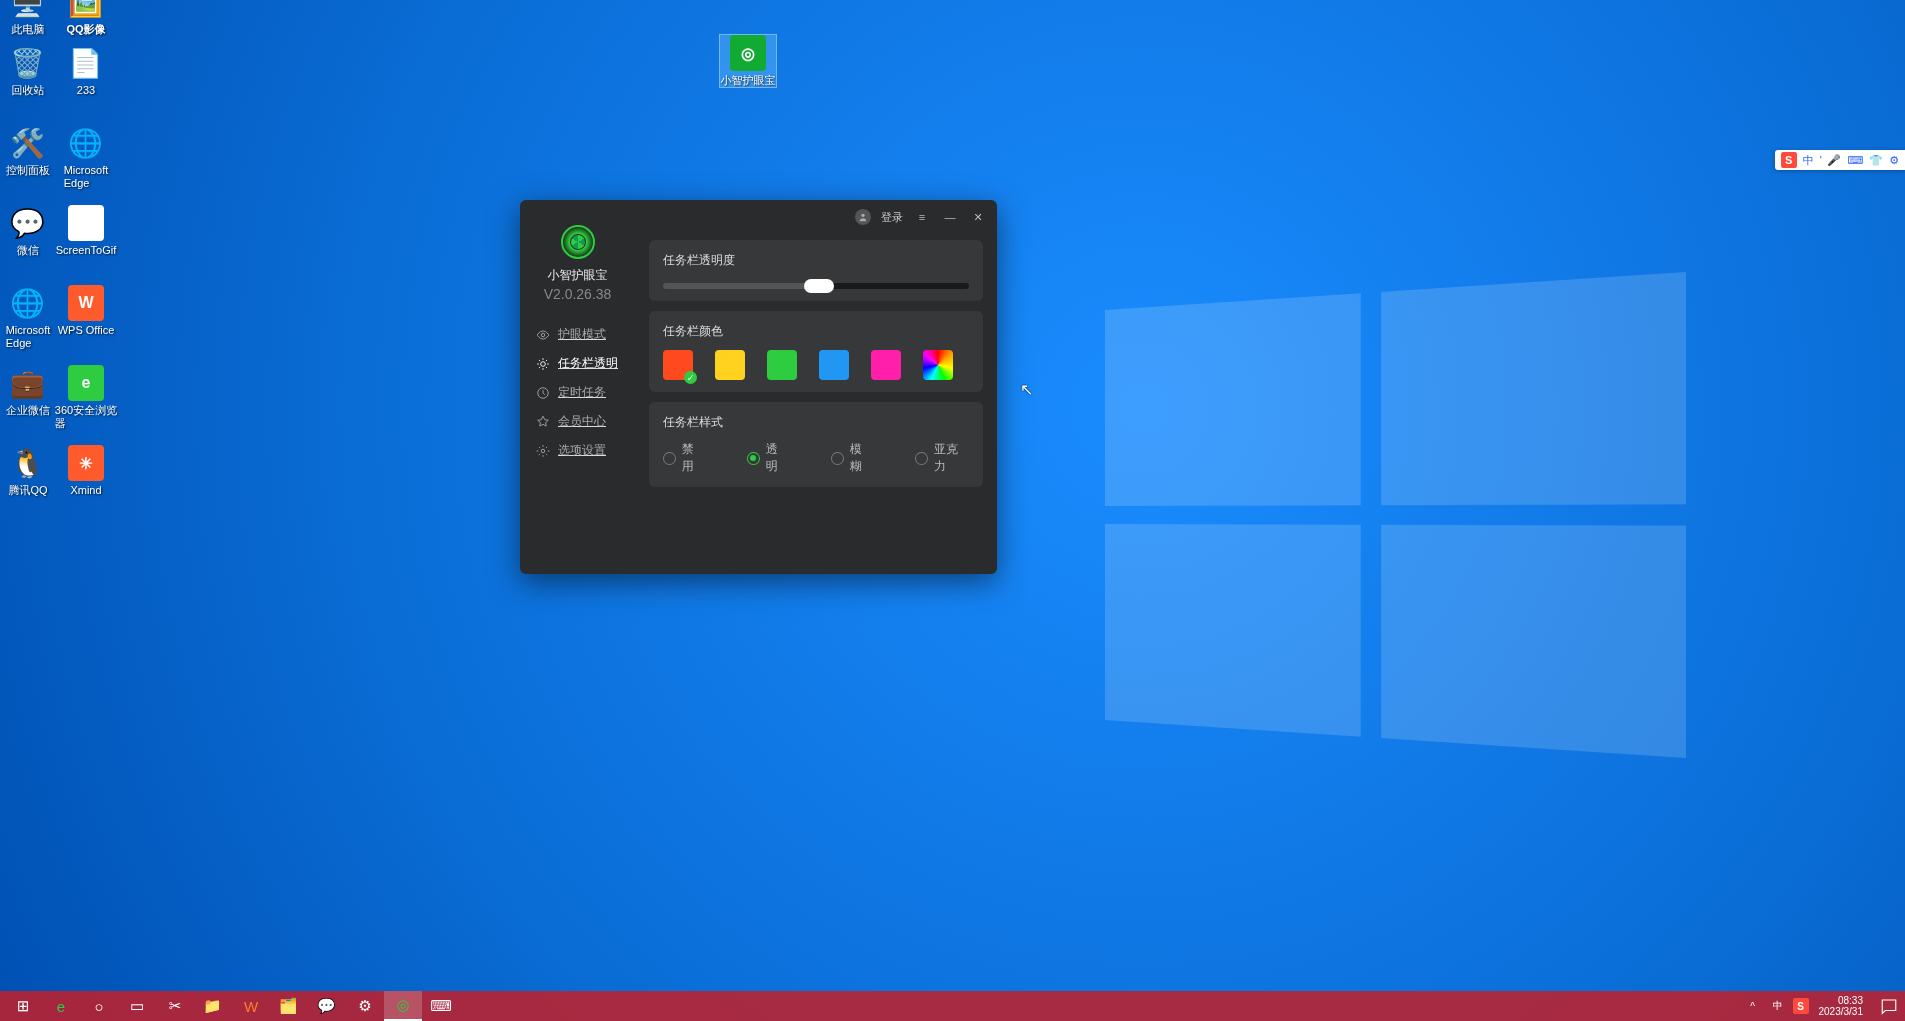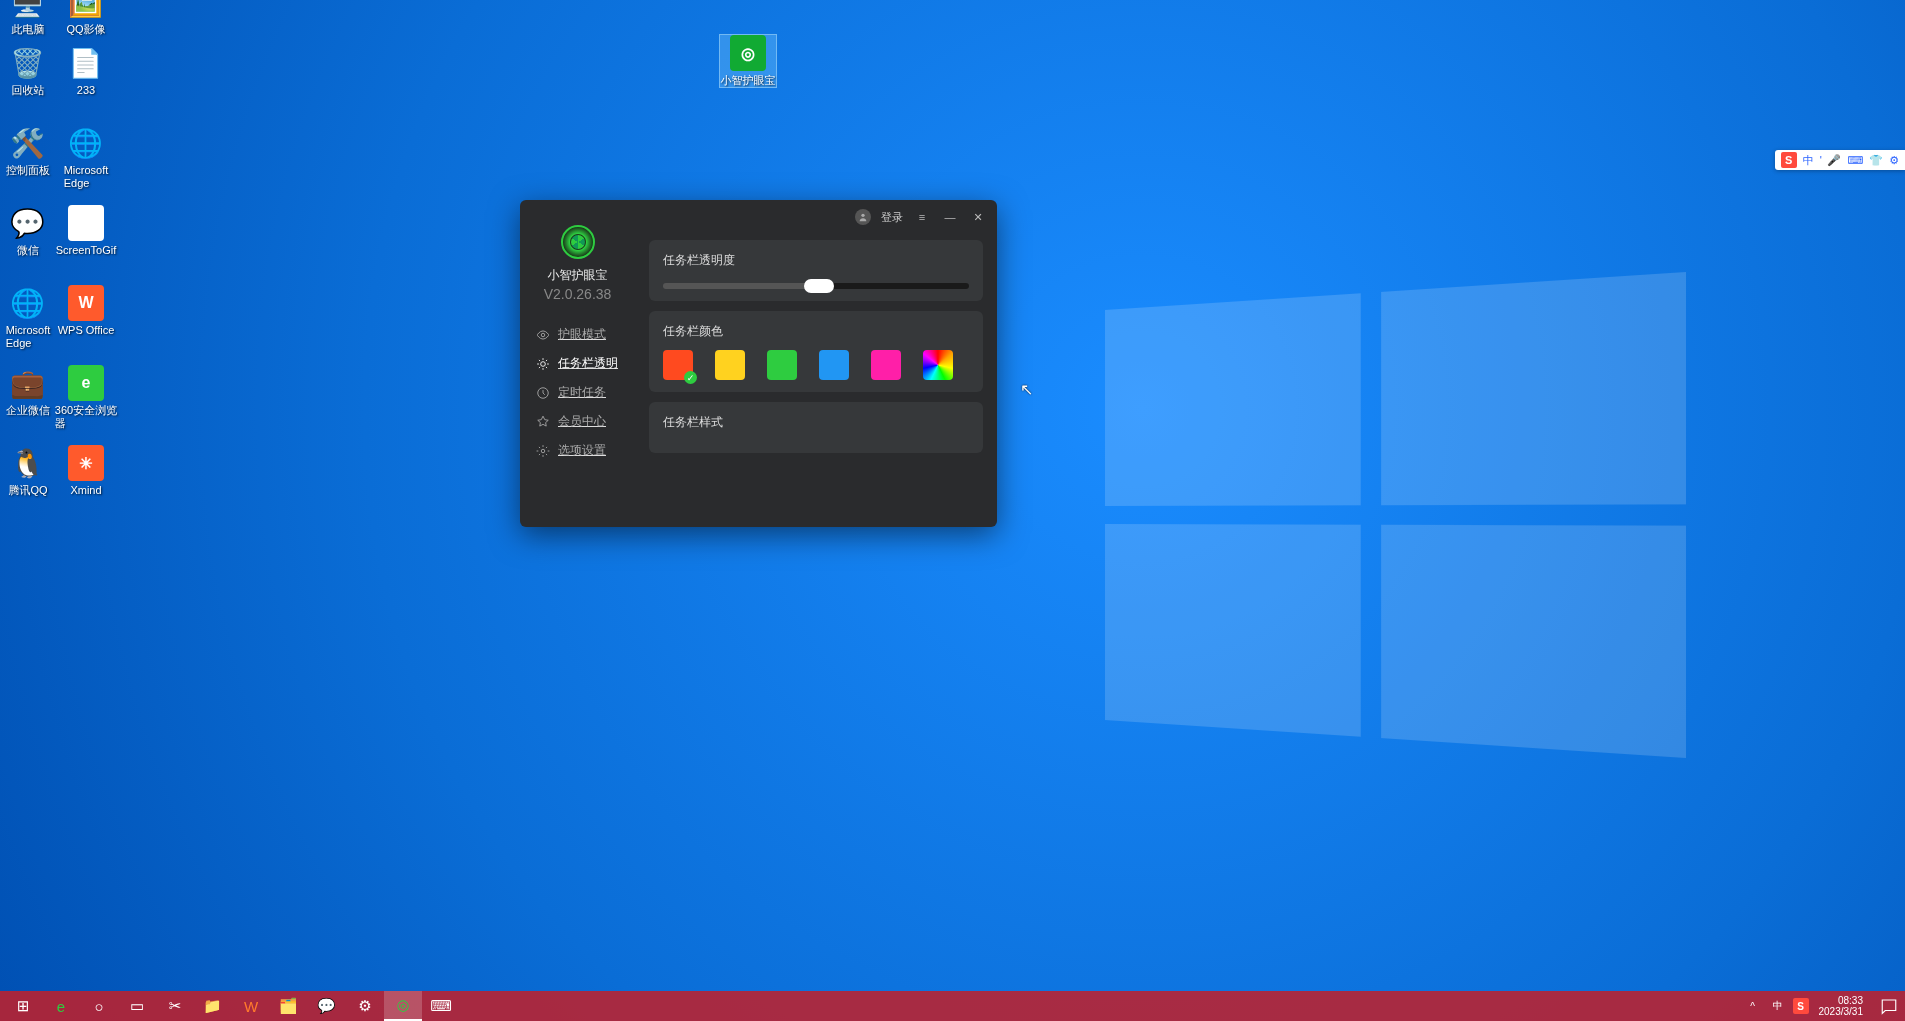--- a/index.html
+++ b/index.html
@@ -49,21 +49,21 @@
 }
 .desktop-icon.selected {
   background: rgba(120,200,255,0.35);
   outline: 1px solid rgba(180,230,255,0.6);
 }
 
 
 .app-window {
   position: absolute;
   left: 520px; top: 200px;
-  width: 477px; height: 327px;
+  width: 477px; height: 374px;
   background: #2a2b2d;
   border-radius: 6px;
   box-shadow: 0 8px 30px rgba(0,0,0,0.5);
   display: flex;
   color: #ddd;
   overflow: hidden;
 }
 .app-sidebar {
   width: 115px;
   display: flex; flex-direction: column; align-items: center;
@@ -184,21 +184,21 @@
     <div></div>
   </div>
 
 <div id="desktop">
     <div class="desktop-icon" style="left: 0px; top: -16px;">
       <div class="ico">🖥️</div>
       <div class="lbl" style="white-space: nowrap;">此电脑</div>
     </div>
     <div class="desktop-icon" style="left: 58px; top: -16px;">
       <div class="ico">🖼️</div>
-      <div class="lbl" style="white-space: nowrap;">QQ影像</div>
+      <div class="lbl" style="white-space: nowrap; font-weight: bold;">QQ影像</div>
     </div>
     <div class="desktop-icon" style="left: 0px; top: 45px;">
       <div class="ico">🗑️</div>
       <div class="lbl" style="white-space: nowrap;">回收站</div>
     </div>
     <div class="desktop-icon" style="left: 58px; top: 45px;">
       <div class="ico">📄</div>
       <div class="lbl" style="white-space: nowrap;">233</div>
     </div>
     <div class="desktop-icon" style="left: 0px; top: 125px;">
@@ -339,20 +339,38 @@
           <div class="swatch selected" style="background: rgb(255, 74, 31);"></div>
           <div class="swatch" style="background: rgb(255, 210, 31);"></div>
           <div class="swatch" style="background: rgb(46, 204, 64);"></div>
           <div class="swatch" style="background: rgb(33, 150, 243);"></div>
           <div class="swatch" style="background: rgb(255, 31, 168);"></div>
           <div class="swatch rainbow"></div>
         </div>
     </div>
     <div class="panel">
       <div class="panel-title">任务栏样式</div>
+      <div class="radios" id="radios">
+          <div class="radio">
+            <span class="rc"></span>
+            <span>禁用</span>
+          </div>
+          <div class="radio checked">
+            <span class="rc"></span>
+            <span>透明</span>
+          </div>
+          <div class="radio">
+            <span class="rc"></span>
+            <span>模糊</span>
+          </div>
+          <div class="radio">
+            <span class="rc"></span>
+            <span>亚克力</span>
+          </div>
+        </div>
     </div>
   </div>
 </div>
 
 <div class="cursor">↖</div>
 
 <div class="taskbar">
   <div class="tb-left" id="tb-left">
       <div class="tb-item">
         <span style="font-size:15px;">⊞</span>

